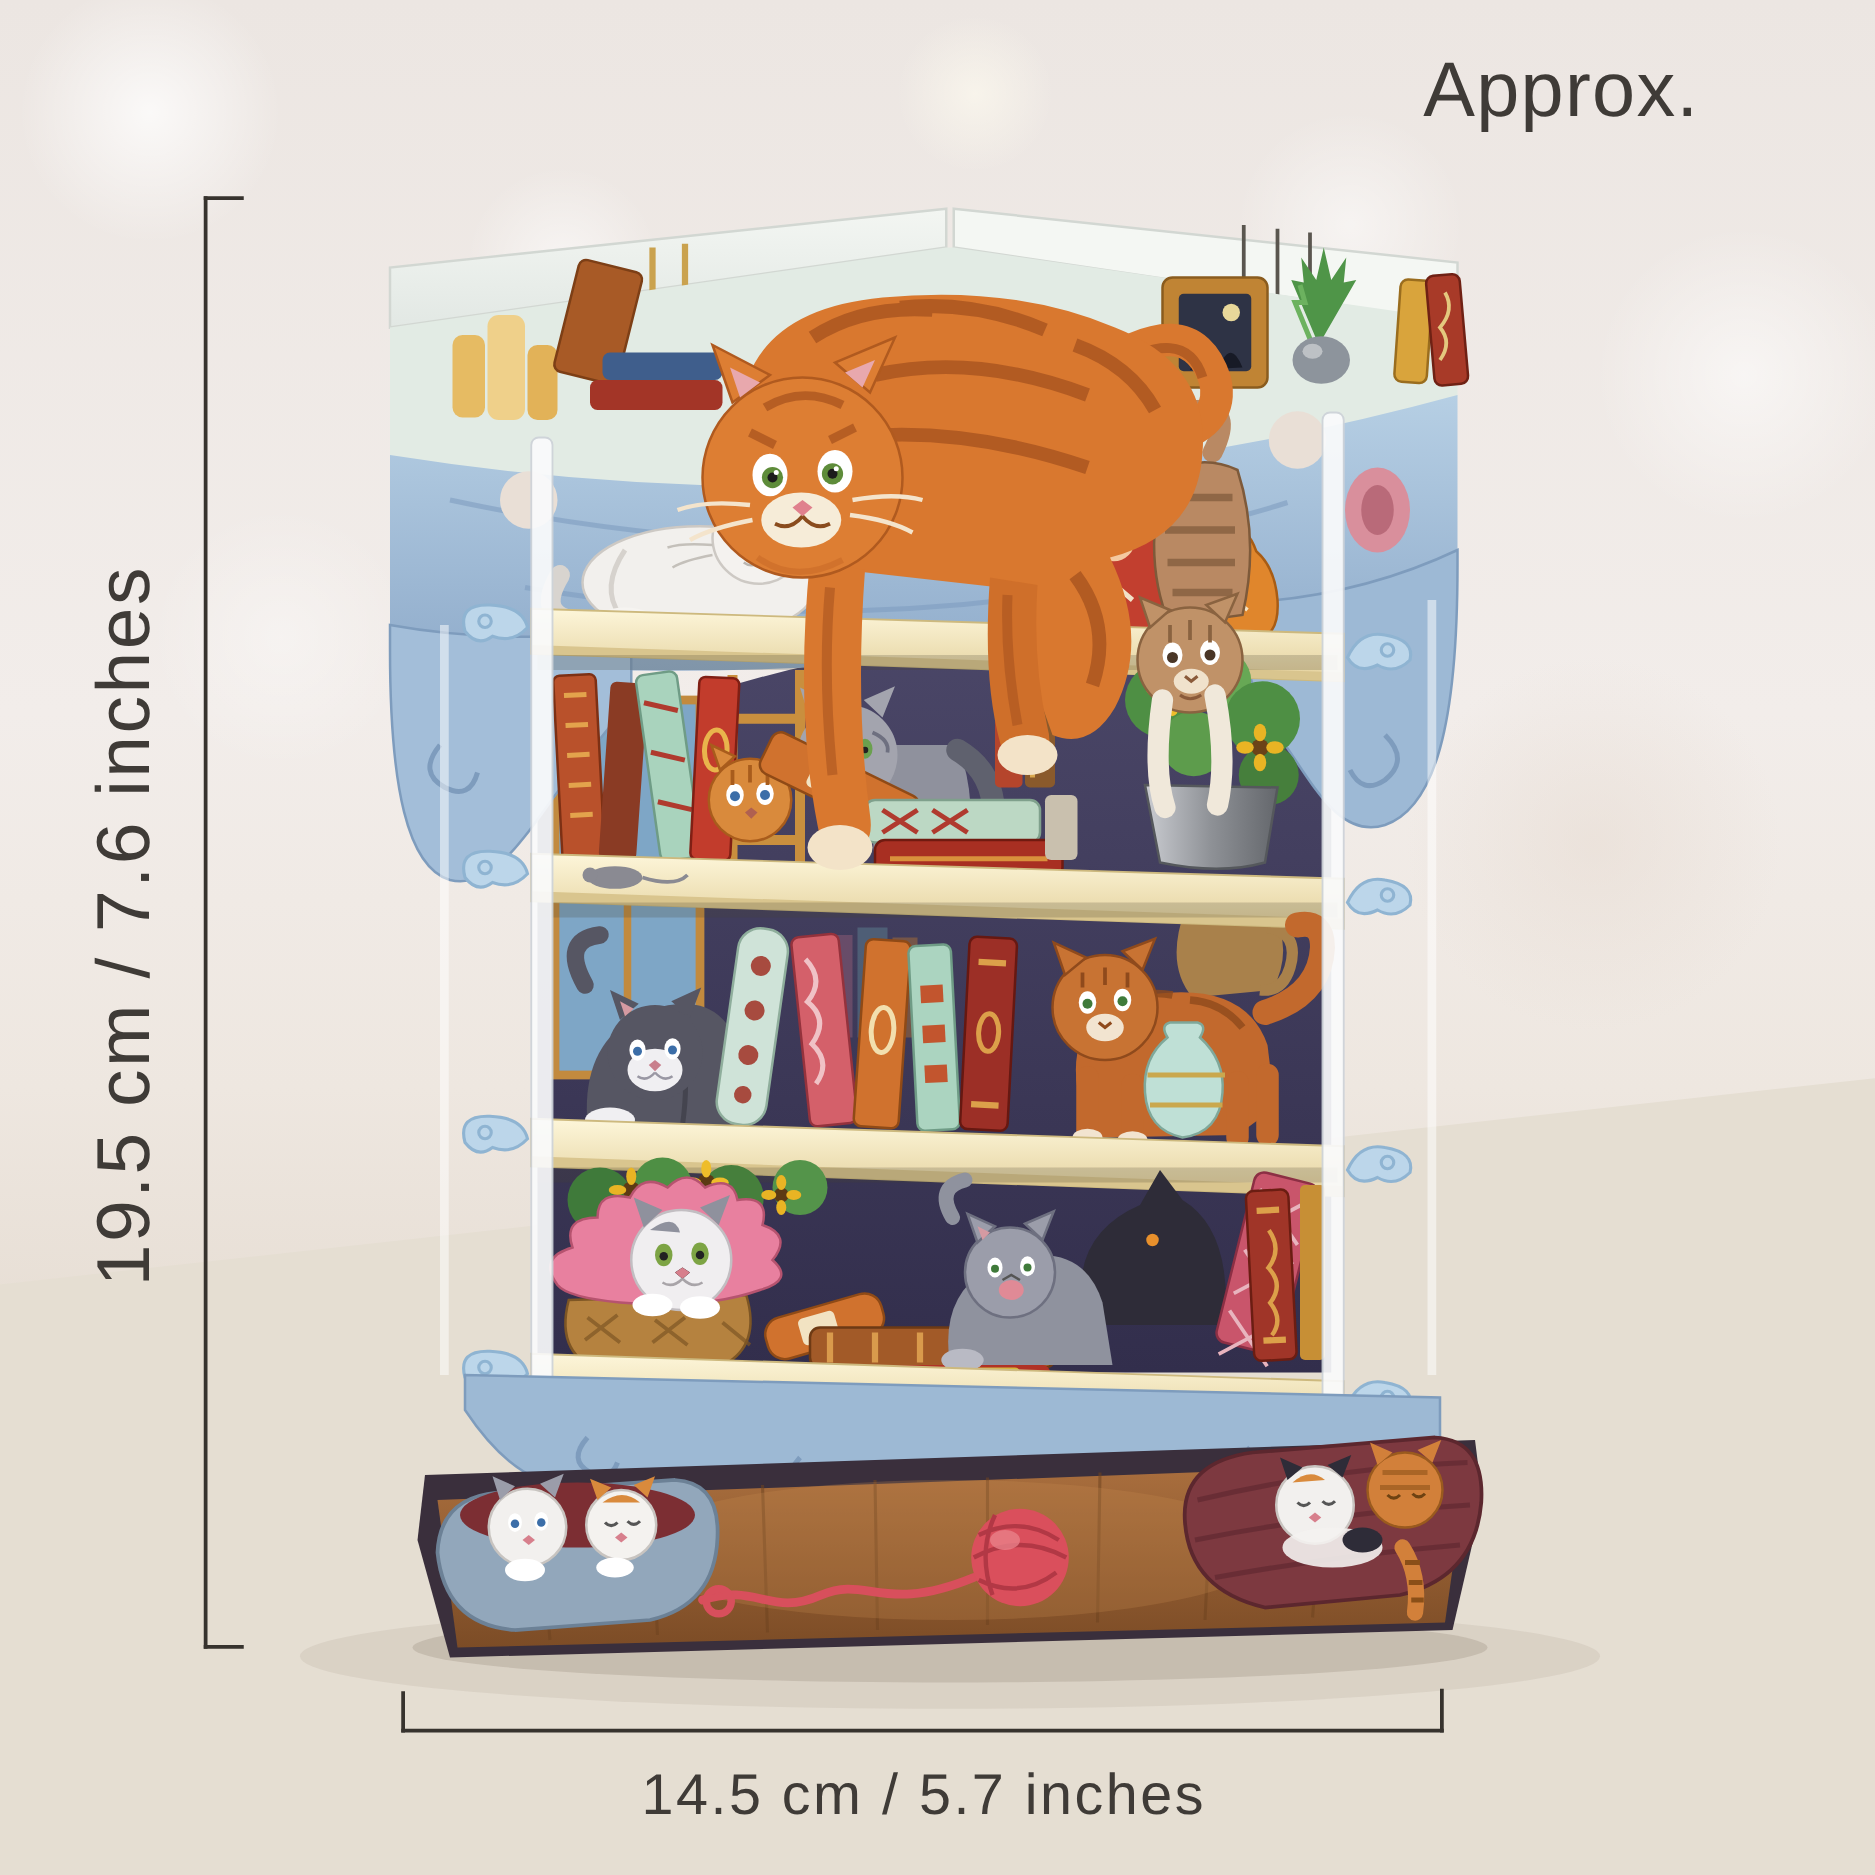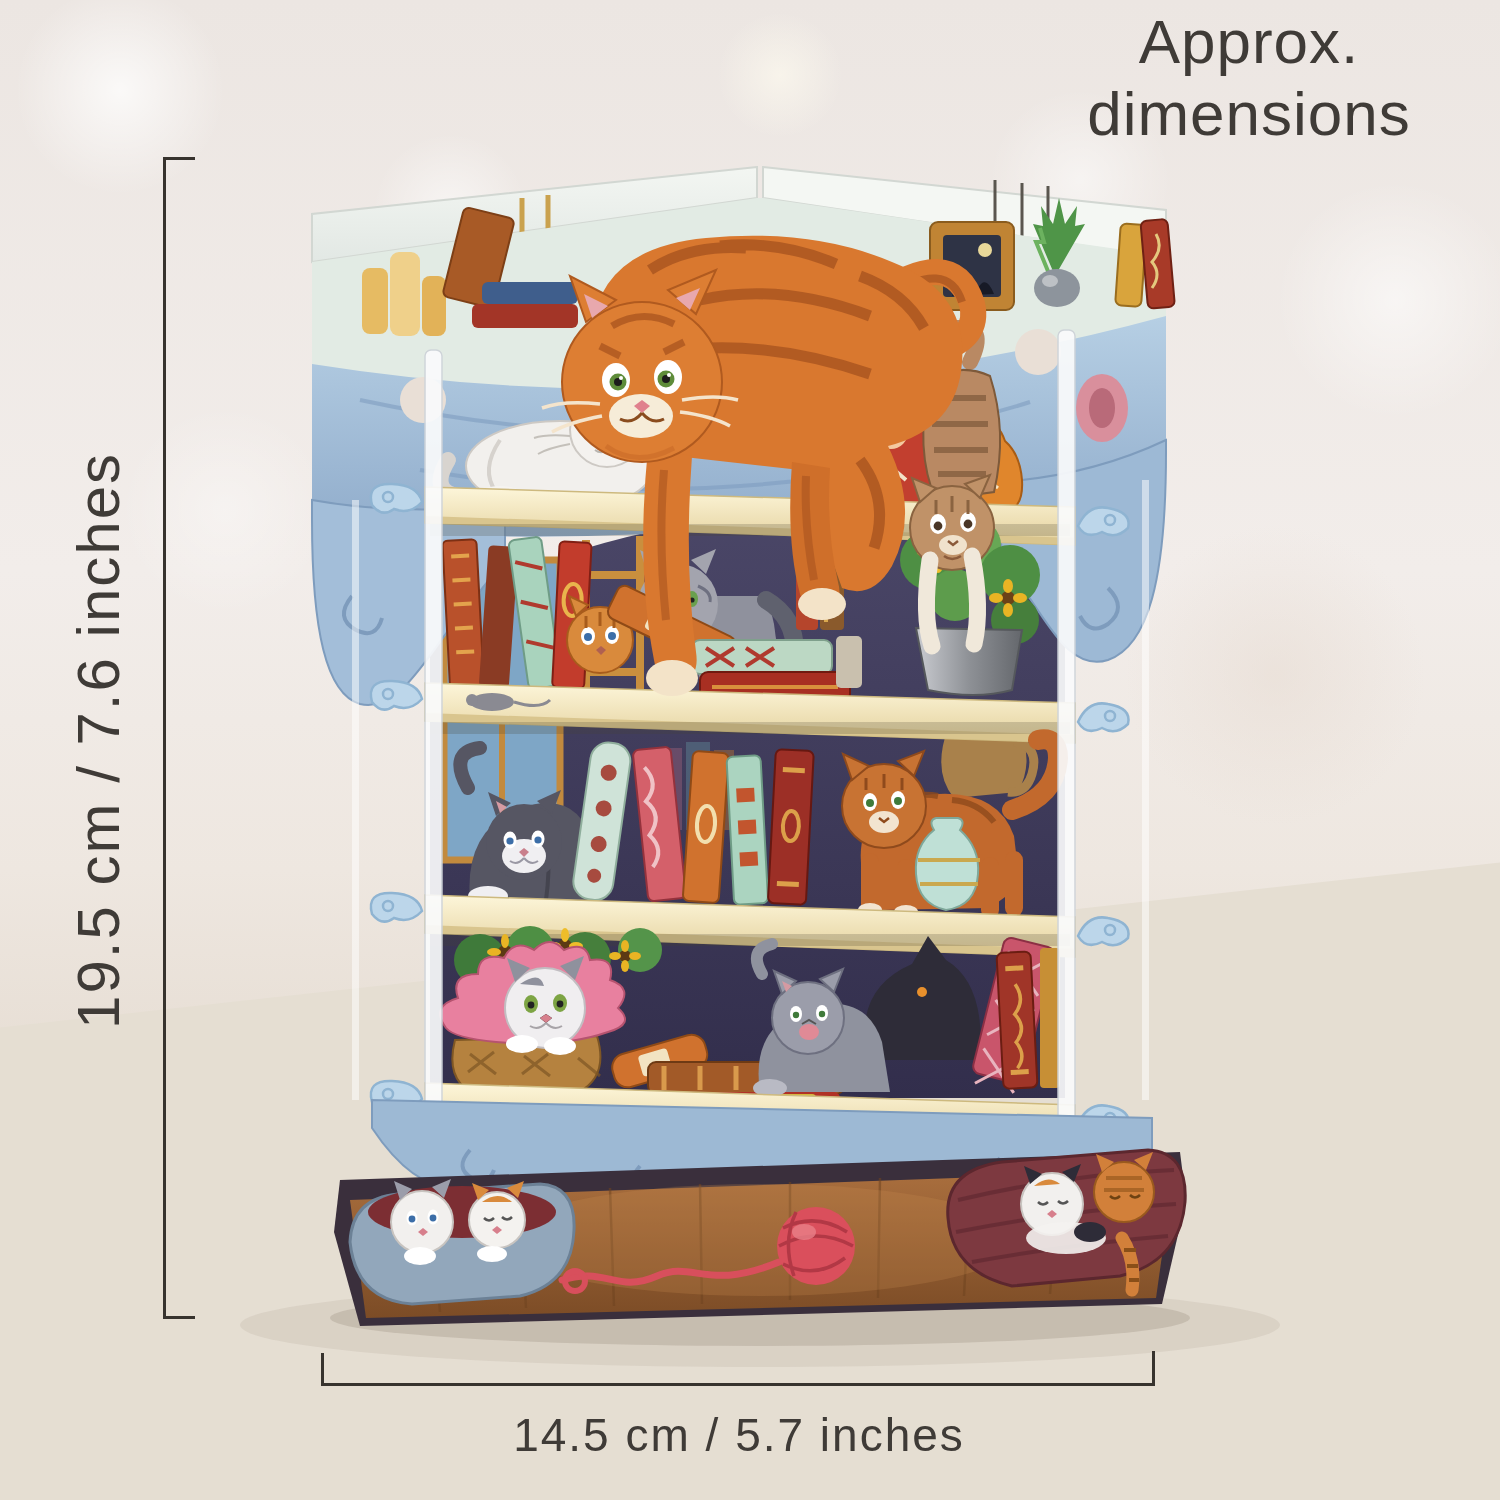--- a/index.html
+++ b/index.html
@@ -32,21 +32,21 @@
         rgba(110,100,86,.38) 149px, rgba(110,100,86,.38) 151px),
       repeating-linear-gradient(160deg,
         rgba(255,255,255,.5) 0px, rgba(255,255,255,.5) 5px,
         rgba(196,186,168,.28) 6px, rgba(196,186,168,.28) 9px),
       linear-gradient(180deg,#eoe  0%, #e8e1d5 100%),
       linear-gradient(180deg,#e9e2d7 0%,#e2dace 55%,#d9d0c2 100%);
     background-color:#e5ded2;
   }
   
   .approx-heading{
-    position:absolute;top:6px;right:16px;width:470px;text-align:center;
+    position:absolute;top:37px;right:16px;width:470px;text-align:center;
     font-size:62px;line-height:1.16;letter-spacing:1px;color:#3f3b37;
   }
   .dim{position:absolute;background:#37332e;}
   .dim-v-line  {left:163px;top:157px;width:3px;height:1162px;}
   .dim-v-tick-t{left:163px;top:157px;width:32px;height:3px;}
   .dim-v-tick-b{left:163px;top:1316px;width:32px;height:3px;}
   .dim-h-line  {left:321px;top:1383px;width:834px;height:3px;}
   .dim-h-tick-l{left:321px;top:1353px;width:3px;height:33px;}
   .dim-h-tick-r{left:1152px;top:1351px;width:3px;height:35px;}
   .height-label-wrap{
@@ -664,21 +664,20 @@
       <ellipse cx="641" cy="416" rx="32" ry="22" fill="#f6ecd8"></ellipse>
       <path d="M634 406 l8 -6 8 6 -8 7 z" fill="#e0808d"></path>
       <path d="M642 413 q-10 12 -22 6 M642 413 q10 12 22 6" stroke="#8a4c1e" stroke-width="3" fill="none"></path>
       <path d="M600 404 q-36 -4 -58 4 M602 416 q-32 6 -50 16 M682 400 q34 -6 56 0 M680 412 q32 4 50 14" stroke="#f4e4cc" stroke-width="3.5" fill="none"></path>
       <path d="M606 446 q30 22 68 2" stroke="#c96a28" stroke-width="5" fill="none" opacity=".6"></path>
     </g>
   </svg>
 
   <div class="approx-heading">
     <div>Approx.</div>
-    <div>dimensions</div>
   </div>
 
   <div class="dim dim-v-line"></div>
   <div class="dim dim-v-tick-t"></div>
   <div class="dim dim-v-tick-b"></div>
   <div class="height-label-wrap">
     <span class="height-label">19.5 cm / 7.6 inches</span>
   </div>
 
   <div class="dim dim-h-line"></div>

